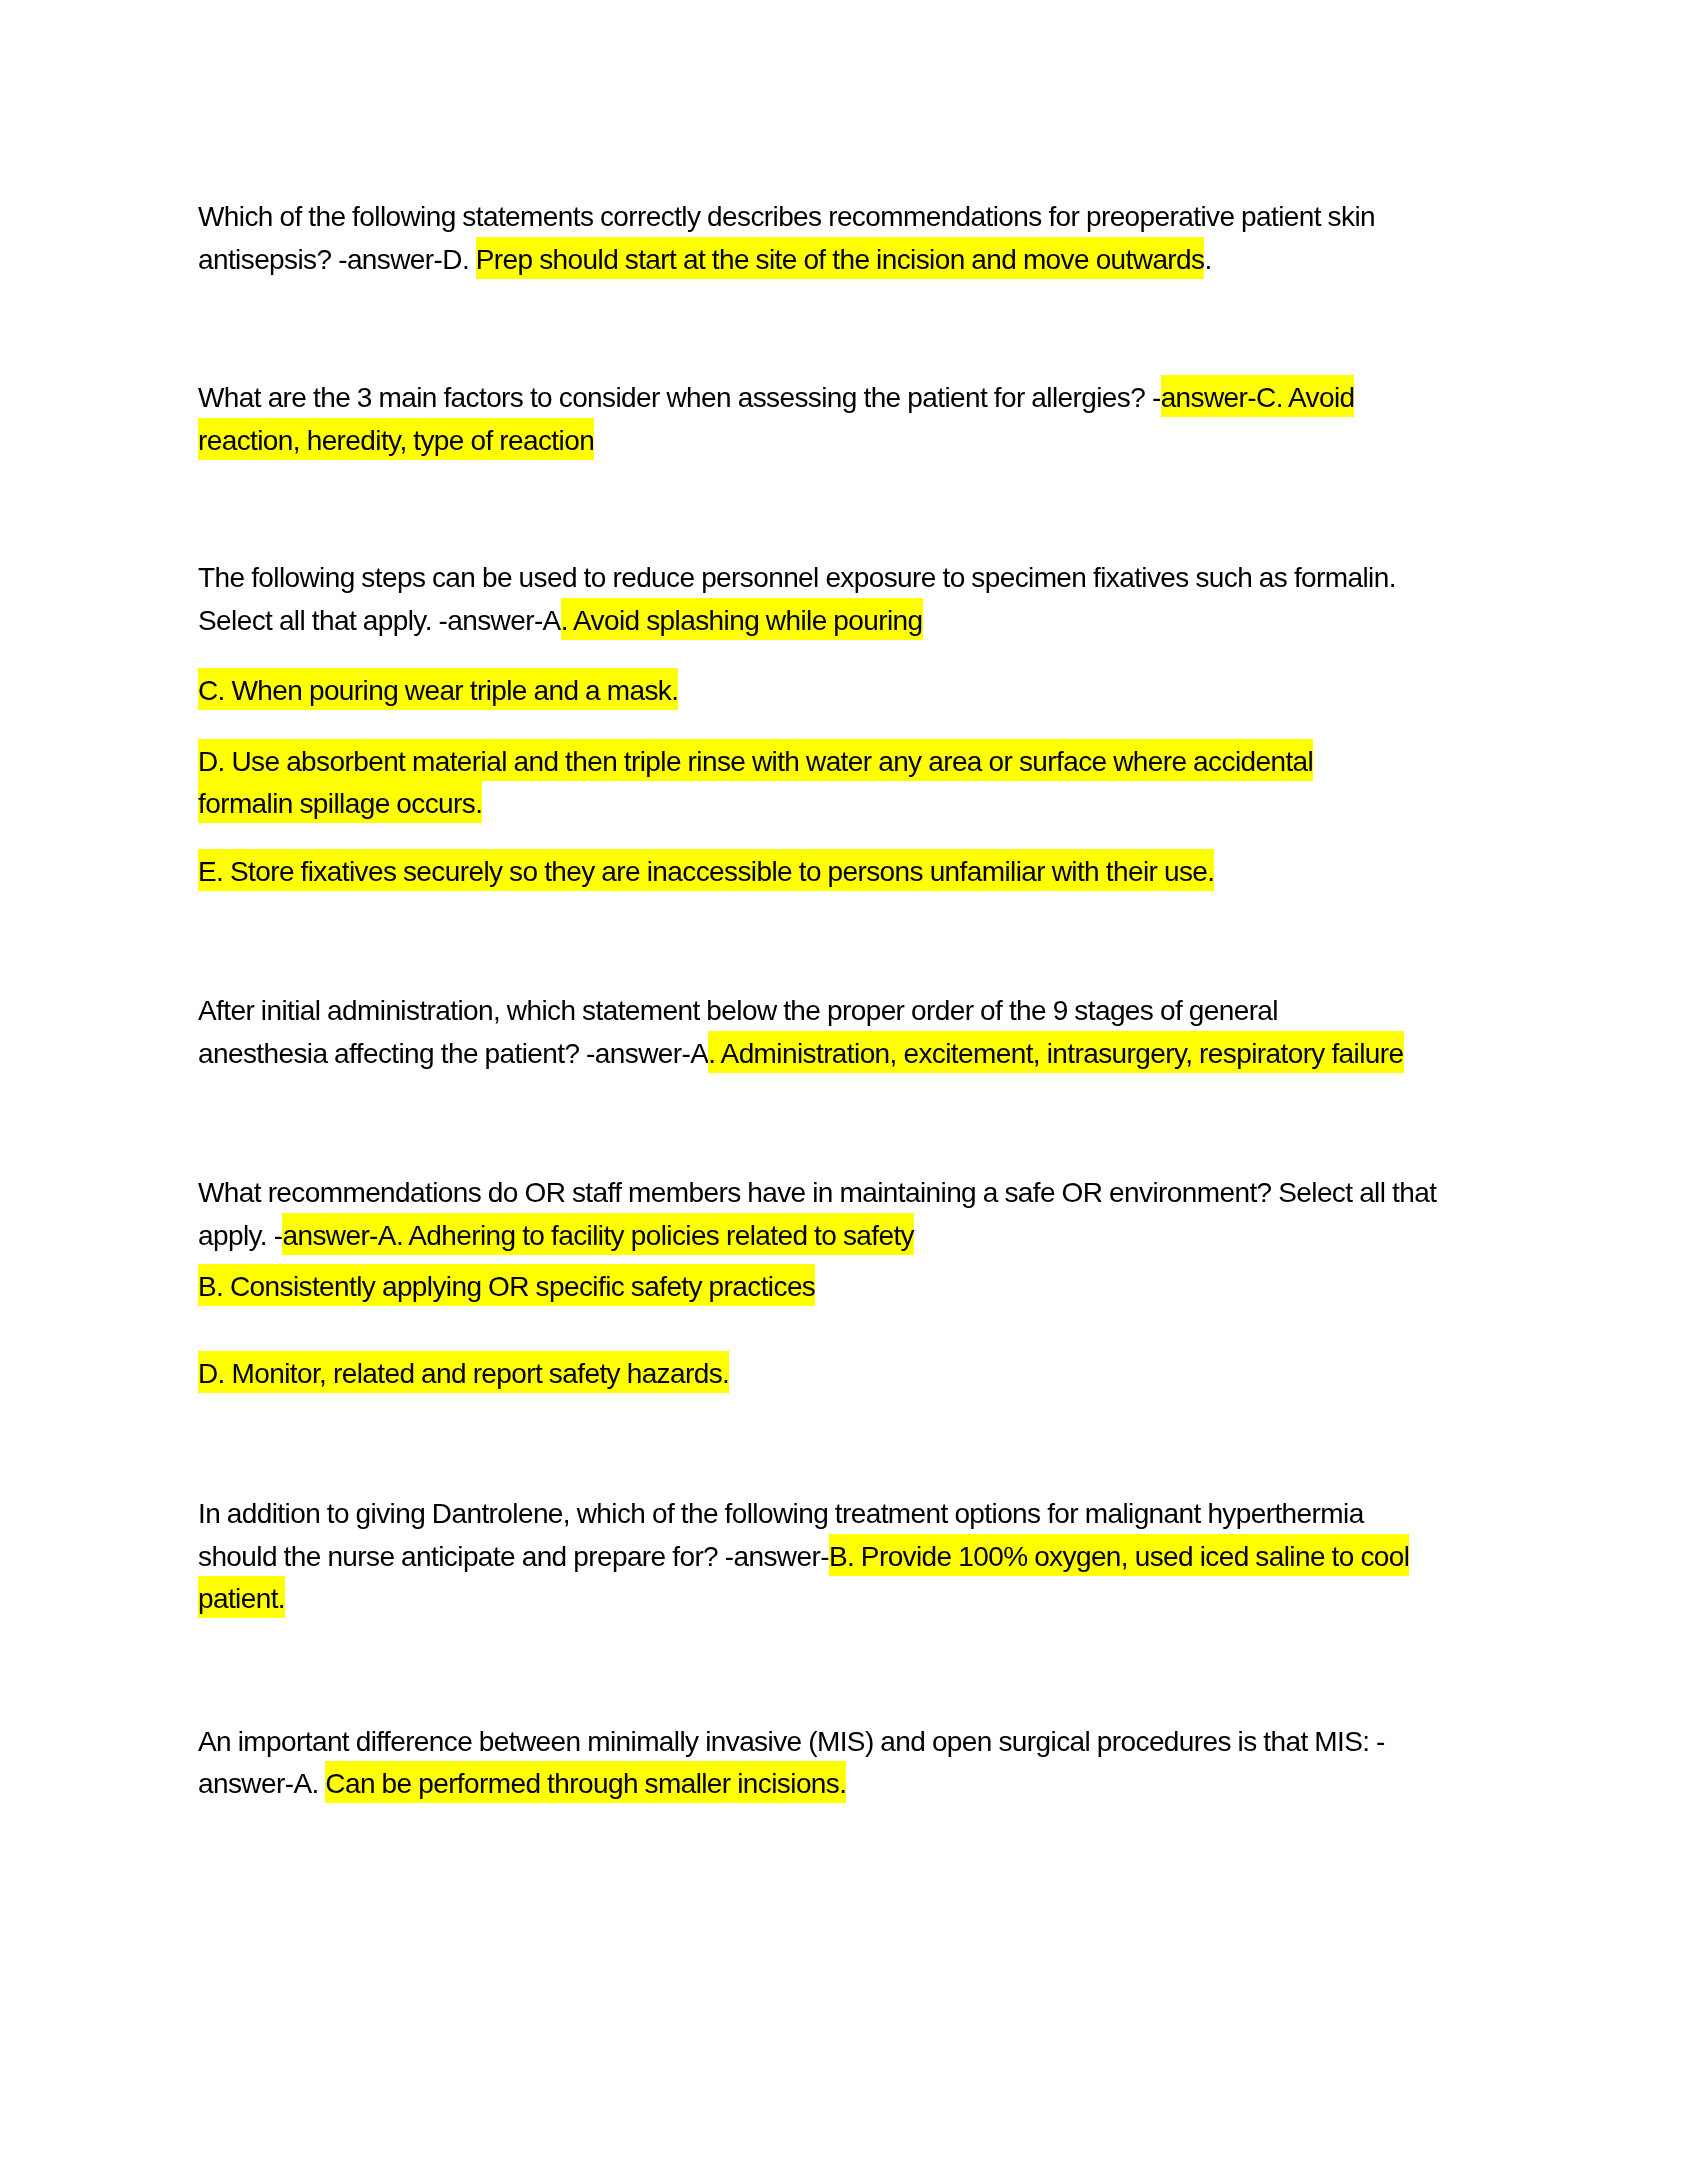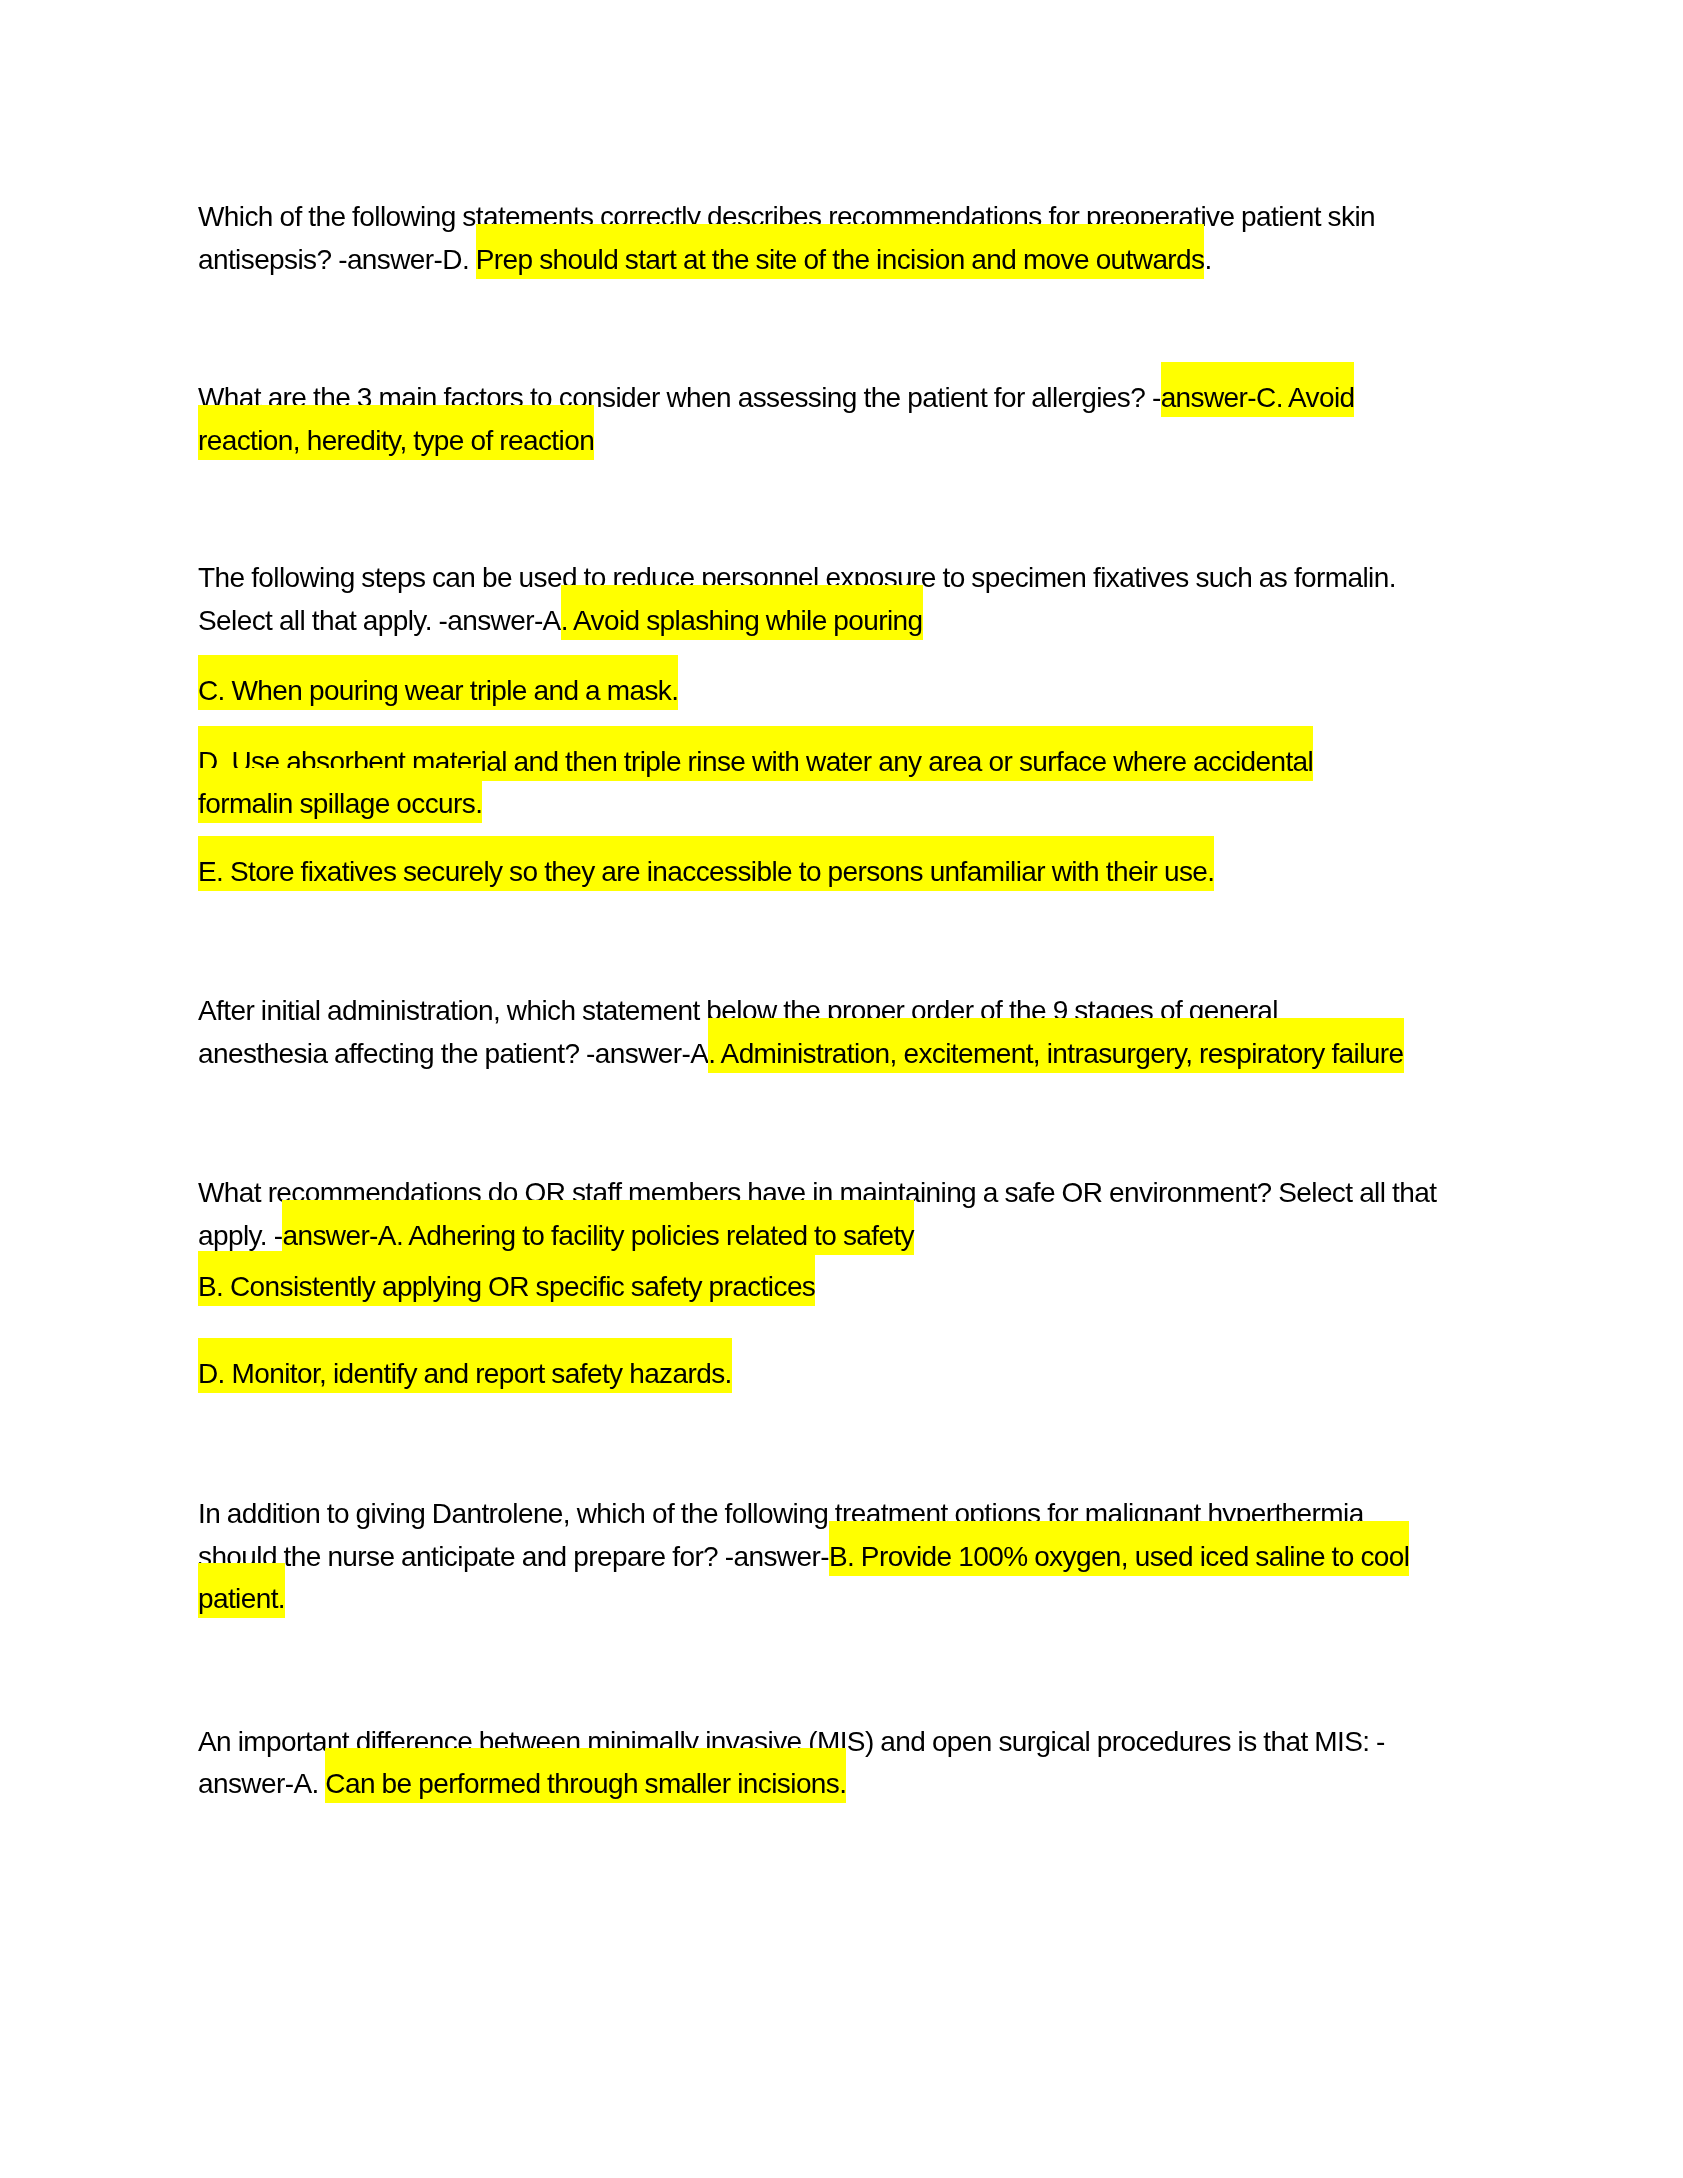--- a/index.html
+++ b/index.html
@@ -27,21 +27,21 @@
     position: absolute;
     left: 198px;
     font-size: 28px;
     line-height: 43px;
     white-space: nowrap;
     letter-spacing: -0.6px;
     word-spacing: -0.5px;
   }
   .hl {
     background: #ffff00;
-    padding: 20px 0 4px 0;
+    padding: 7px 0 4px 0;
   }
 </style>
 </head>
 <body>
 
 <div class="page">
 
   <div>
     <div class="line" style="top:195px">Which of the following statements correctly describes recommendations for preoperative patient skin</div>
     <div class="line" style="top:238px"><span>antisepsis? -answer-D. </span><span class="hl">Prep should start at the site of the incision and move outwards</span><span>.</span></div>
@@ -63,21 +63,21 @@
 
   <div>
     <div class="line" style="top:989px">After initial administration, which statement below the proper order of the 9 stages of general</div>
     <div class="line" style="top:1032px"><span>anesthesia affecting the patient? -answer-A</span><span class="hl">. Administration, excitement, intrasurgery, respiratory failure</span></div>
   </div>
 
   <div>
     <div class="line" style="top:1171px">What recommendations do OR staff members have in maintaining a safe OR environment? Select all that</div>
     <div class="line" style="top:1214px"><span>apply. -</span><span class="hl">answer-A. Adhering to facility policies related to safety</span></div>
     <div class="line" style="top:1265px"><span class="hl">B. Consistently applying OR specific safety practices</span></div>
-    <div class="line" style="top:1352px"><span class="hl">D. Monitor, identify and report safety hazards.</span></div>
+    <div class="line" style="top:1352px"><span class="hl">D. Monitor, related and report safety hazards.</span></div>
   </div>
 
   <div>
     <div class="line" style="top:1492px">In addition to giving Dantrolene, which of the following treatment options for malignant hyperthermia</div>
     <div class="line" style="top:1535px"><span>should the nurse anticipate and prepare for? -answer-</span><span class="hl">B. Provide 100% oxygen, used iced saline to cool</span></div>
     <div class="line" style="top:1577px"><span class="hl">patient.</span></div>
   </div>
 
   <div>
     <div class="line" style="top:1720px">An important difference between minimally invasive (MIS) and open surgical procedures is that MIS: -</div>

